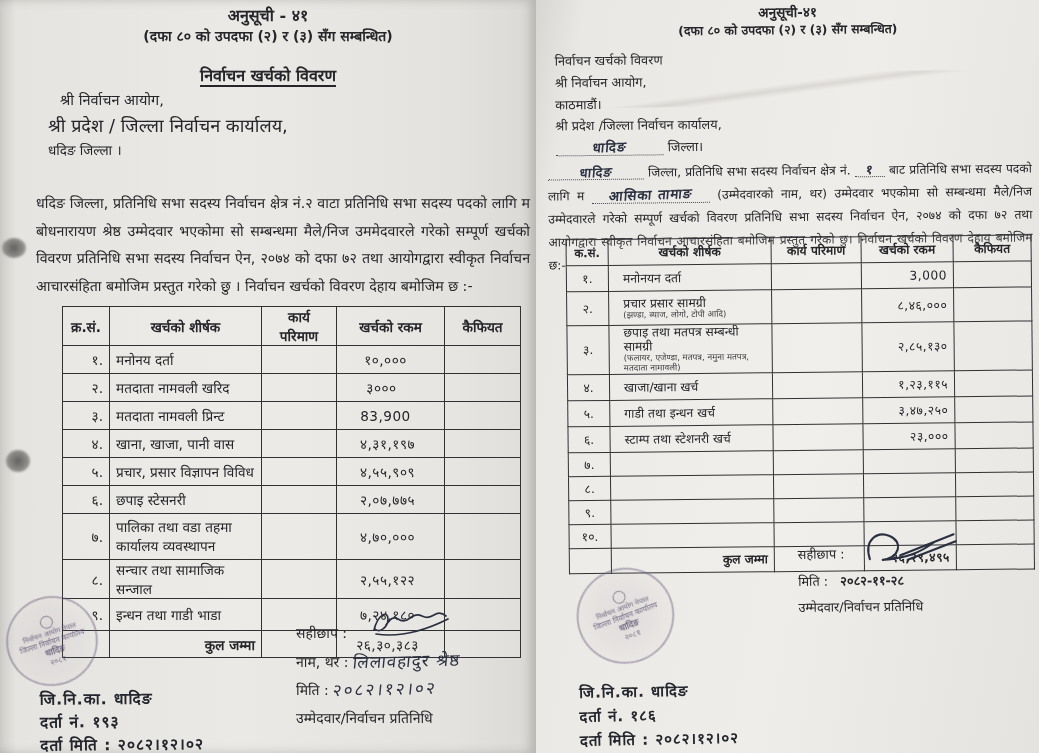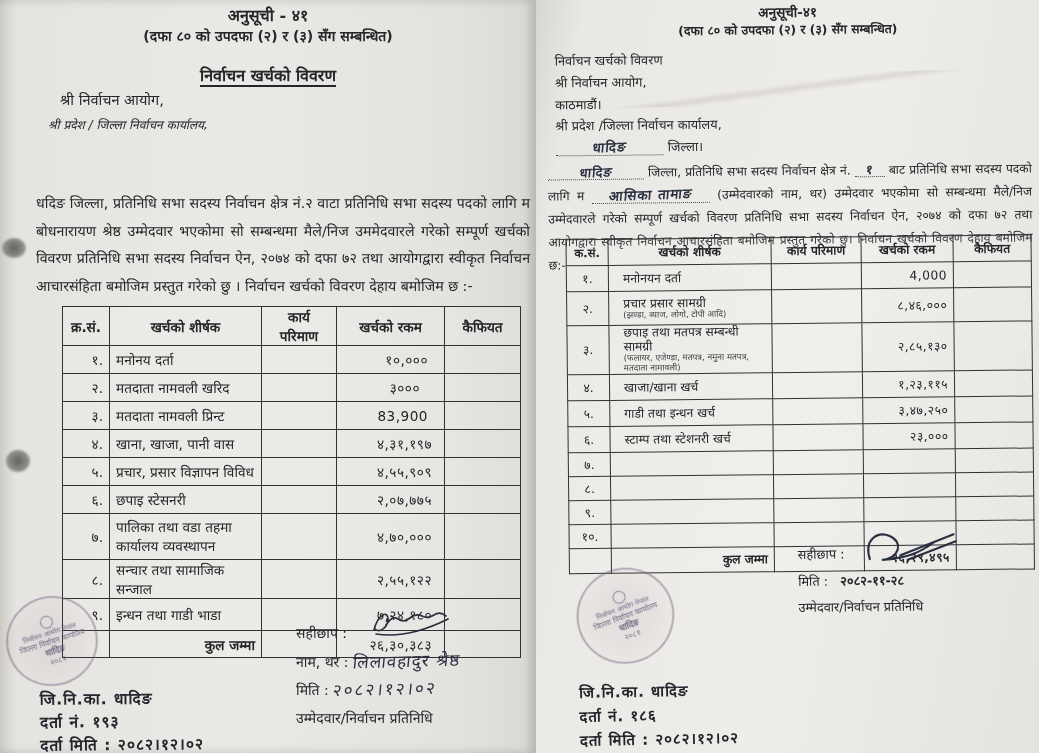--- a/index.html
+++ b/index.html
@@ -28,21 +28,21 @@
     color:#2b3140;font-weight:500;transform:skewX(-7deg) rotate(-1.5deg);
     display:inline-block;letter-spacing:1px;
   }
   .hw-block{color:#23262c;font-weight:600;letter-spacing:1px;transform:rotate(-0.5deg);}
   .dots{display:inline-block;border-bottom:1.3px dotted #4a4a4e;text-align:center;line-height:1;}
   table.exp{border-collapse:collapse;table-layout:fixed;background:rgba(255,255,255,.12);}
   table.exp th,table.exp td{border:1.5px solid #313134;padding:0 6px;overflow:hidden;}
   table.exp th{font-weight:bold;text-align:center;}
   .cell-sn{text-align:right;padding-right:8px;}
   .cell-title{text-align:left;padding-left:8px;}
-  .cell-amt{text-align:right;letter-spacing:.5px;margin-left:36px;}
+  .cell-amt{text-align:center;letter-spacing:.5px;margin-left:36px;}
   .cell-amt-c{text-align:right;padding-right:26px;letter-spacing:.5px;}
   .sub{display:block;font-size:8.5px;line-height:1.15;color:#3a3a3e;}
   .total-lbl{text-align:right;padding-right:10px;font-weight:bold;}
   .sig-line{white-space:nowrap;}
   .stamp{
     border:2px solid rgba(108,98,126,.45);border-radius:50%;
     display:flex;flex-direction:column;align-items:center;justify-content:center;
     text-align:center;color:rgba(92,82,114,.8);
     background:radial-gradient(circle,rgba(118,108,136,.12) 0%,rgba(118,108,136,.03) 70%);
     filter:blur(.4px);
@@ -63,21 +63,22 @@
 <div class="scan">
 
   <div class="pg pg-left">
 
     <div class="abs ctr b" style="top:4px;font-size:16px;">अनुसूची - ४१</div>
     <div class="abs ctr" style="top:26px;font-size:14px;font-weight:600;">(दफा ८० को उपदफा (२) र (३) सँग सम्बन्धित)</div>
     <div class="abs ctr b u" style="top:64px;font-size:16px;">निर्वाचन खर्चको विवरण</div>
 
     <div class="abs" style="left:48px;top:88px;font-size:14.5px;line-height:25px;">
       <div style="padding-left:12px;">श्री निर्वाचन आयोग,</div>
-      <div style="font-size:12px;font-style:italic;">श्री प्रदेश / जिल्ला निर्वाचन कार्यालय,</div>
+      <div style="font-size:18px;">श्री प्रदेश / जिल्ला निर्वाचन कार्यालय,</div>
+      <div style="font-size:13.5px;">धदिङ जिल्ला ।</div>
     </div>
 
     <div class="abs" style="left:36px;top:190px;width:494px;font-size:14.2px;line-height:27.6px;text-align:justify;font-weight:500;">धदिङ जिल्ला, प्रतिनिधि सभा सदस्य निर्वाचन क्षेत्र नं.२  वाटा प्रतिनिधि सभा सदस्य पदको लागि म बोधनारायण श्रेष्ठ उम्मेदवार भएकोमा सो सम्बन्धमा मैले/निज उममेदवारले गरेको सम्पूर्ण खर्चको विवरण प्रतिनिधि सभा सदस्य निर्वाचन ऐन, २०७४ को दफा ७२ तथा आयोगद्वारा स्वीकृत निर्वाचन आचारसंहिता बमोजिम प्रस्तुत गरेको छु । निर्वाचन खर्चको विवरण देहाय बमोजिम छ :-</div>
 
     <table class="exp abs" style="left:62px;top:306px;width:458px;font-size:13.6px;">
       <colgroup>
           <col style="width:47px">
           <col style="width:152px">
           <col style="width:75px">
           <col style="width:108px">
@@ -235,21 +236,21 @@
         <th style="font-size:11.5px;">क.सं.</th>
         <th>खर्चको शीर्षक</th>
         <th>कार्य परिमाण</th>
         <th>खर्चको रकम</th>
         <th>कैफियत</th>
       </tr>
       <tr style="height:26px;">
         <td style="text-align:center;">१.</td>
         <td class="cell-title" style="padding-left:14px;">मनोनयन दर्ता</td>
         <td></td>
-        <td class="cell-amt-c">4,000</td>
+        <td class="cell-amt-c">3,000</td>
         <td></td>
       </tr>
       <tr style="height:34px;">
         <td style="text-align:center;">२.</td>
         <td class="cell-title" style="padding-left:14px;line-height:1.15;">
           <span>प्रचार प्रसार सामग्री</span>
           <span class="sub">(झण्डा, ब्याज, लोगो, टोपी आदि)</span>
         </td>
         <td></td>
         <td class="cell-amt-c">८,४६,०००</td>

